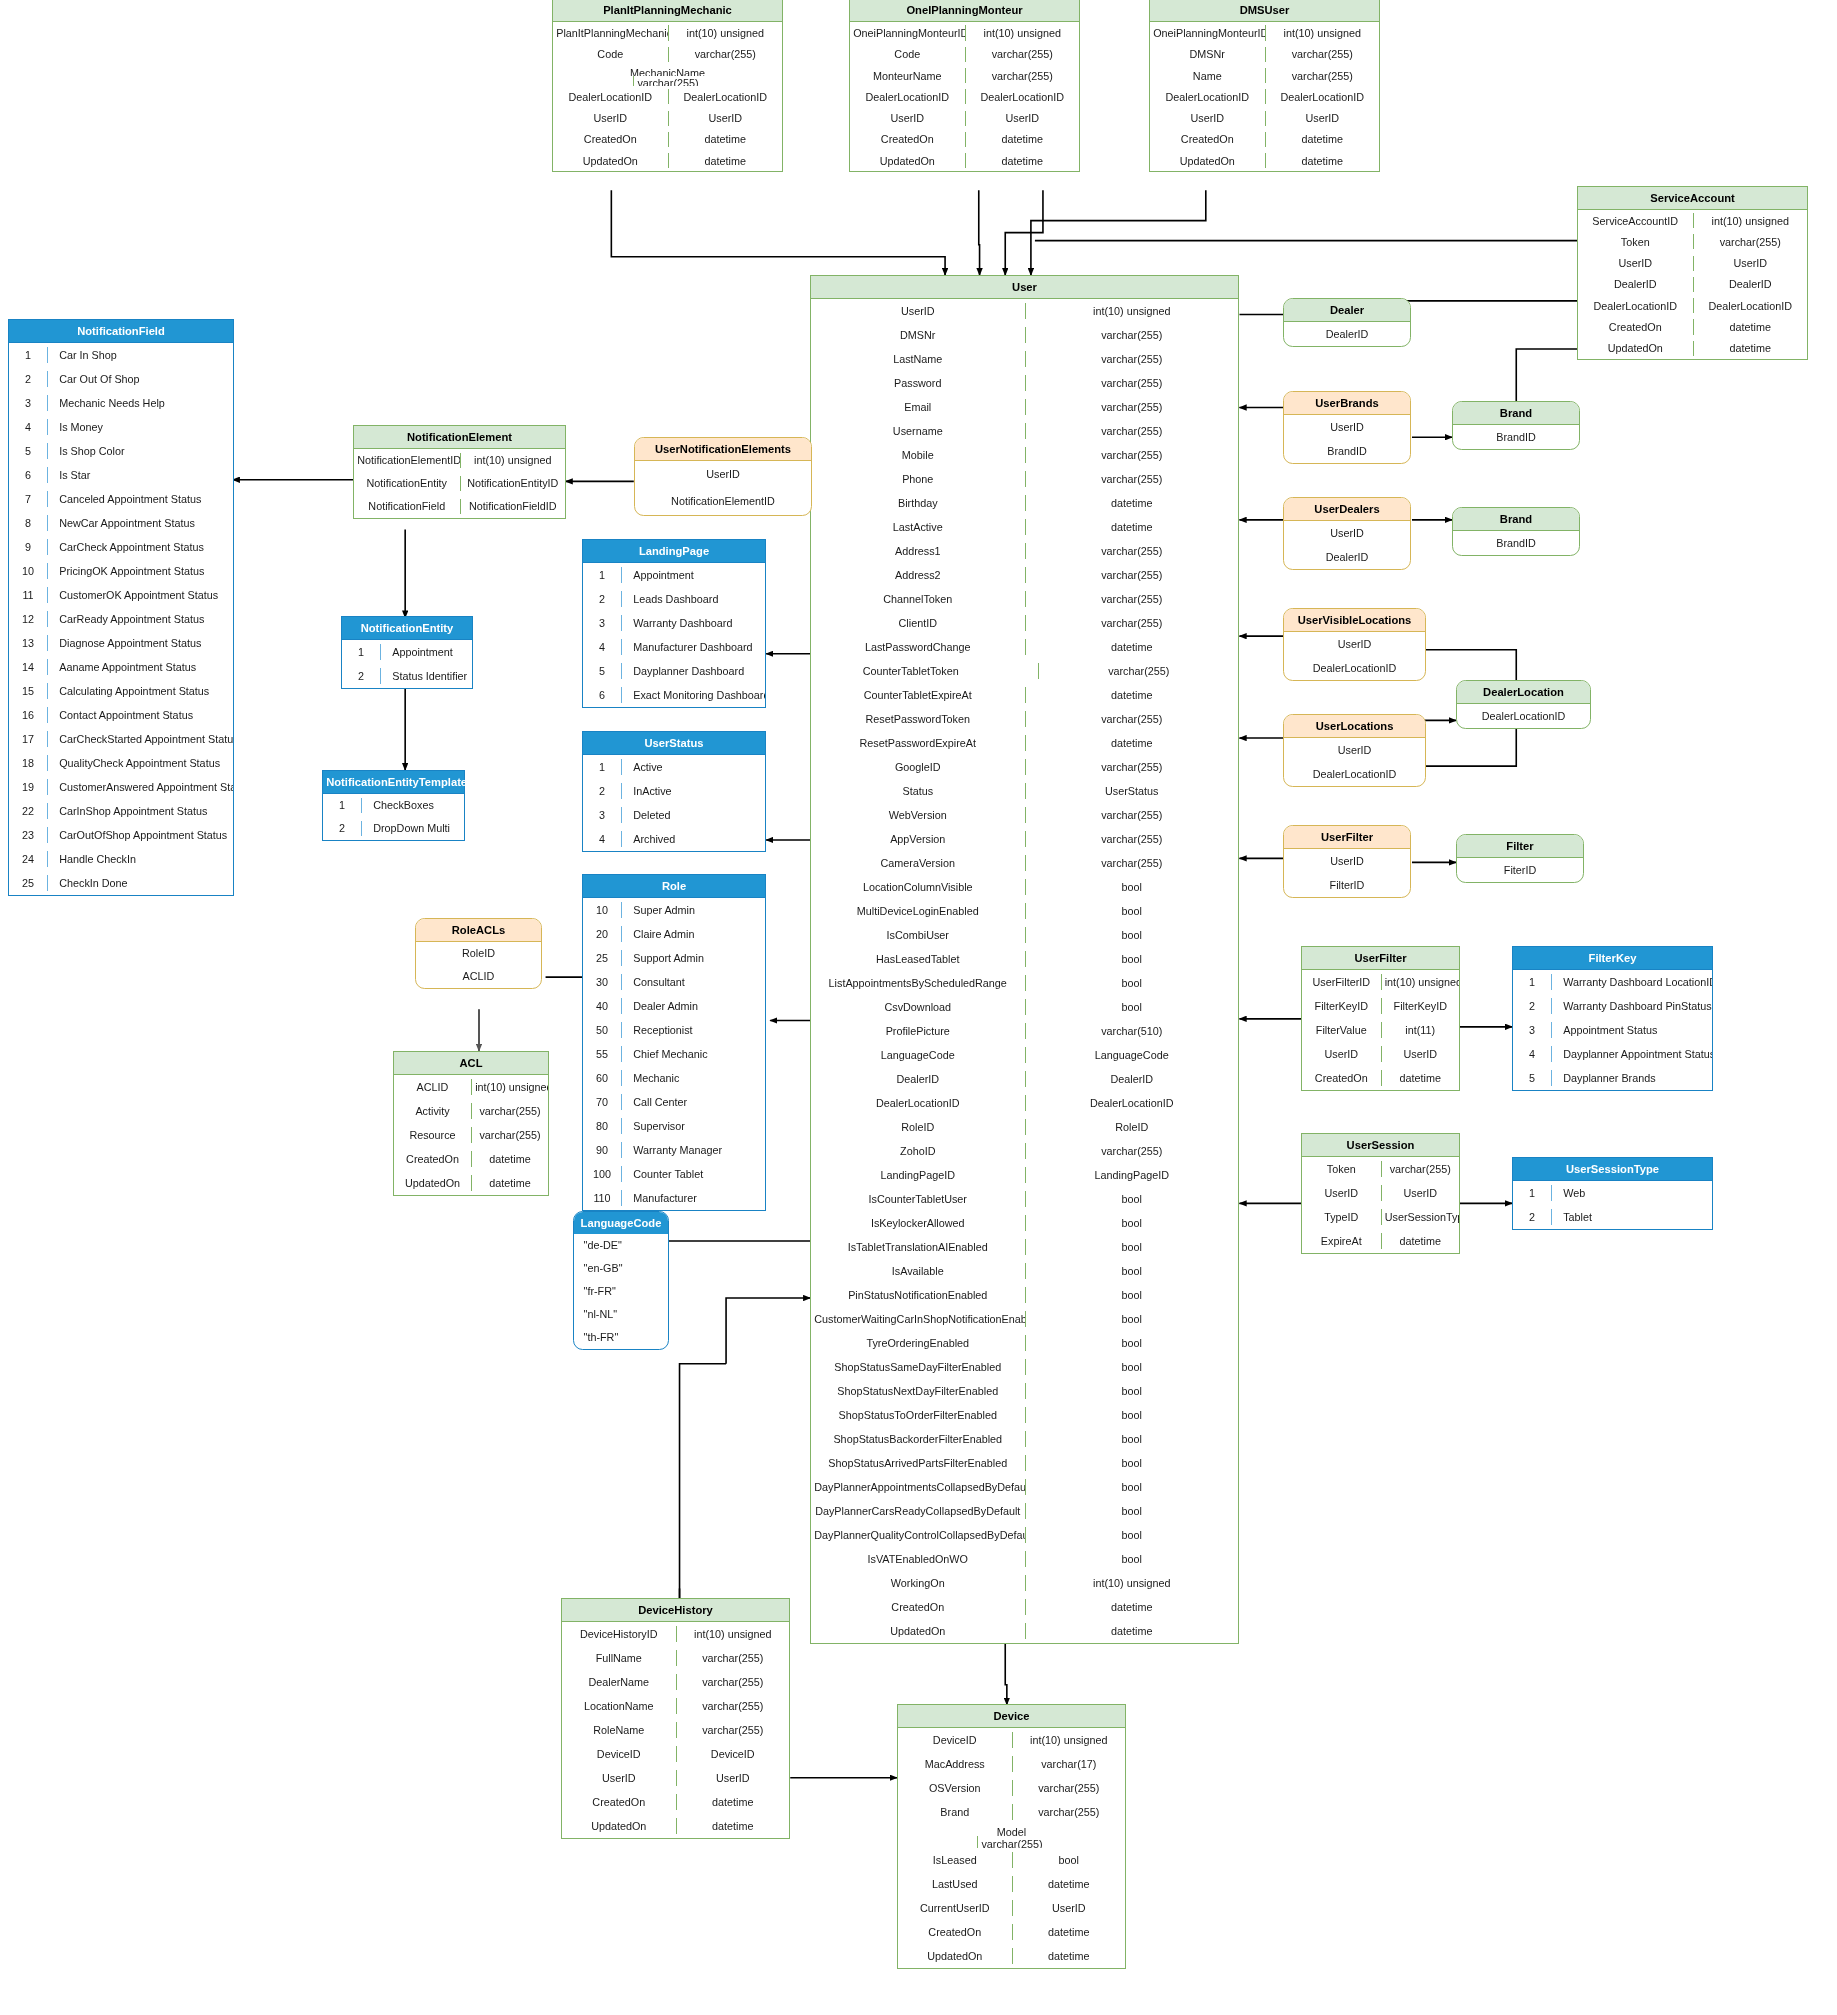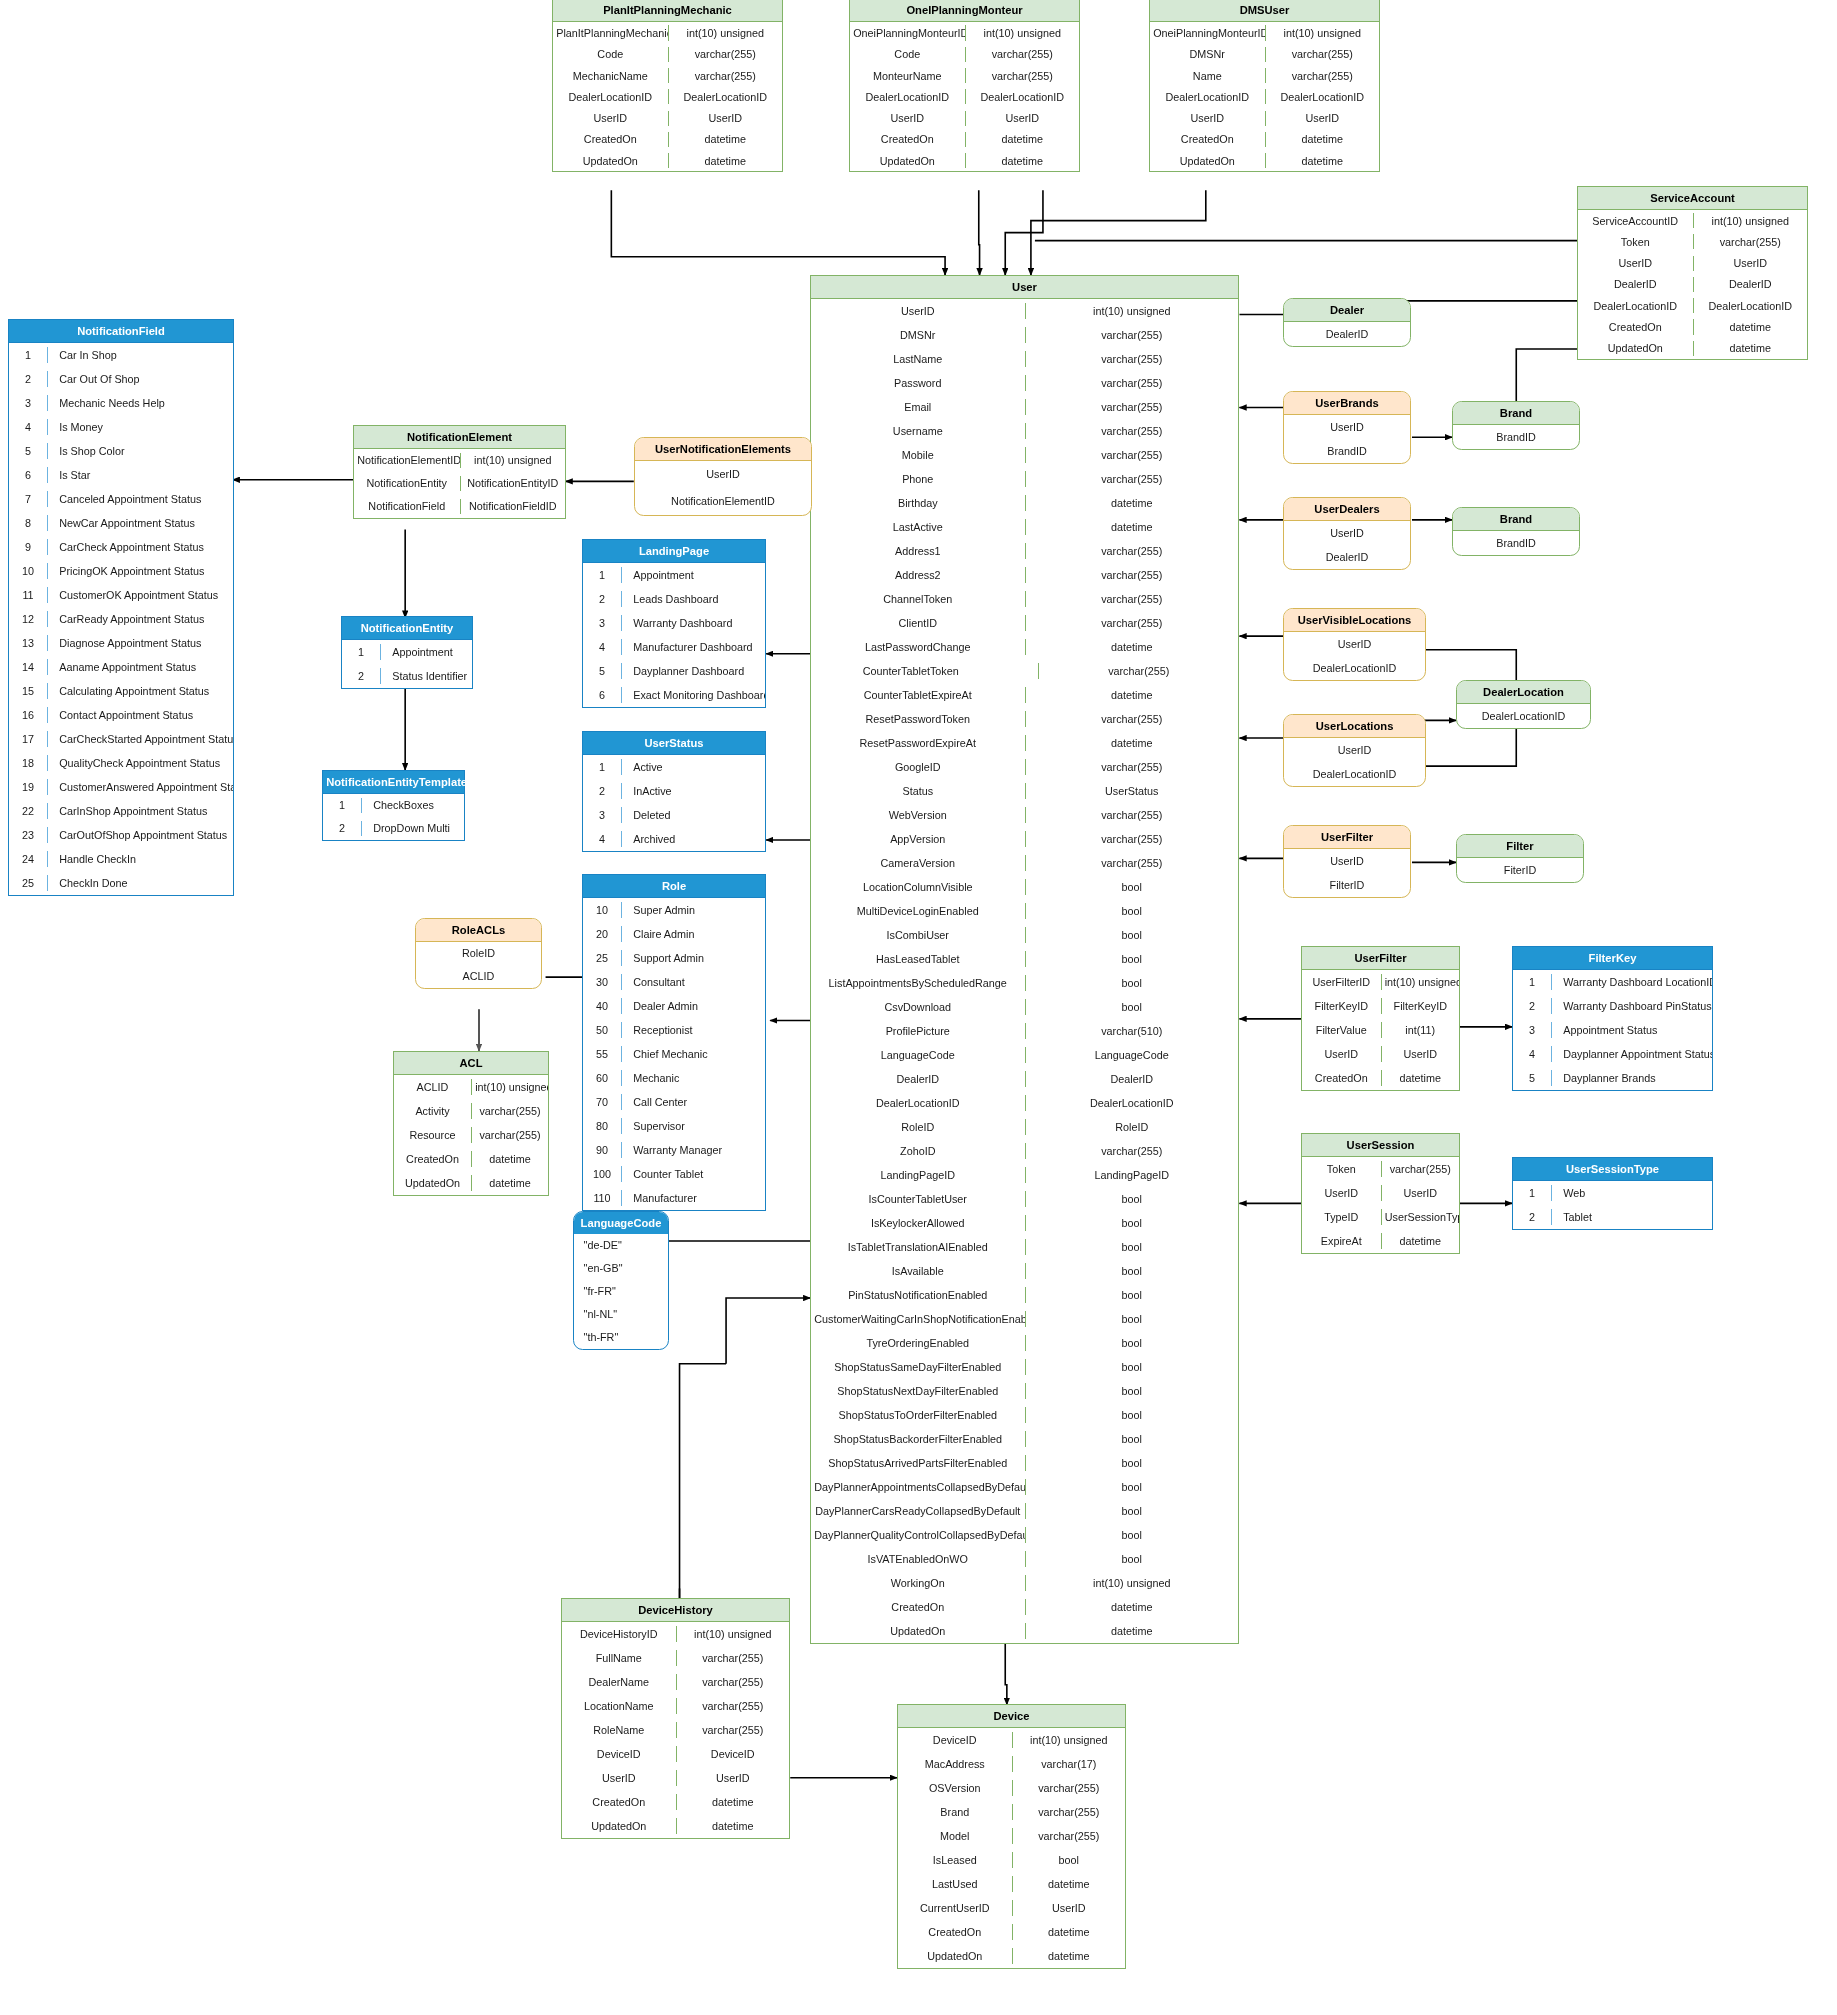--- a/index.html
+++ b/index.html
@@ -152,21 +152,21 @@
   <div class="hdr">PlanItPlanningMechanic</div>
   <div class="rows">
         <div class="row" style="height: 21.3px;">
           <div class="c-name">PlanItPlanningMechanicID</div>
           <div class="c-type">int(10) unsigned</div>
         </div>
         <div class="row" style="height: 21.3px;">
           <div class="c-name">Code</div>
           <div class="c-type">varchar(255)</div>
         </div>
-        <div class="row" style="height: 21.3px;">
+        <div class="row" style="height: 21.3px; flex-direction: column;">
           <div class="c-name">MechanicName</div>
           <div class="c-type">varchar(255)</div>
         </div>
         <div class="row" style="height: 21.3px;">
           <div class="c-name">DealerLocationID</div>
           <div class="c-type">DealerLocationID</div>
         </div>
         <div class="row" style="height: 21.3px;">
           <div class="c-name">UserID</div>
           <div class="c-type">UserID</div>
@@ -1086,21 +1086,21 @@
           <div class="c-type">varchar(17)</div>
         </div>
         <div class="row" style="height: 24px;">
           <div class="c-name">OSVersion</div>
           <div class="c-type">varchar(255)</div>
         </div>
         <div class="row" style="height: 24px;">
           <div class="c-name">Brand</div>
           <div class="c-type">varchar(255)</div>
         </div>
-        <div class="row" style="height: 24px;">
+        <div class="row" style="height: 24px; flex-direction: column;">
           <div class="c-name">Model</div>
           <div class="c-type">varchar(255)</div>
         </div>
         <div class="row" style="height: 24px;">
           <div class="c-name">IsLeased</div>
           <div class="c-type">bool</div>
         </div>
         <div class="row" style="height: 24px;">
           <div class="c-name">LastUsed</div>
           <div class="c-type">datetime</div>

